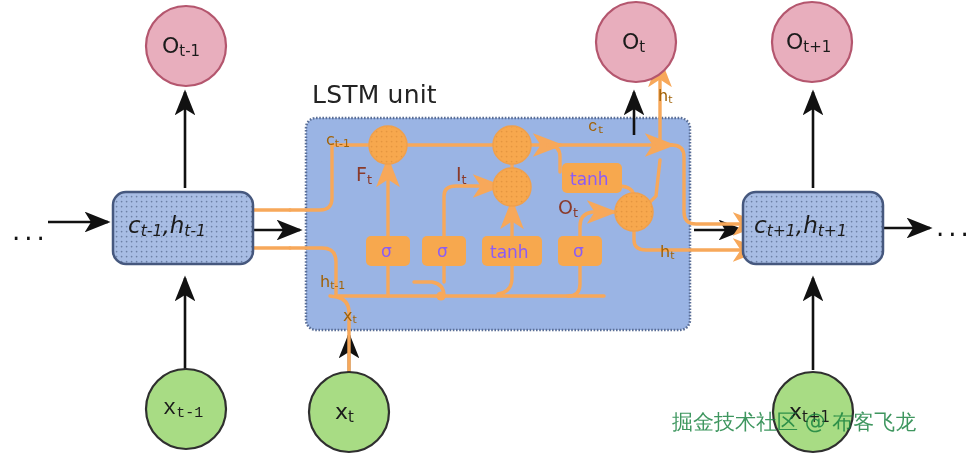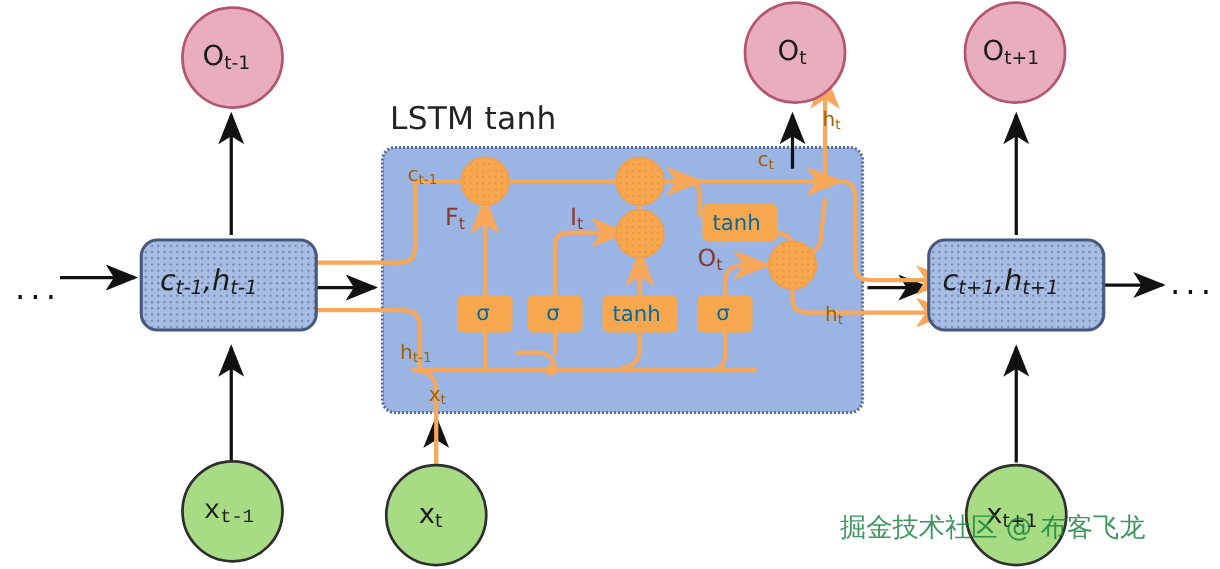--- a/index.html
+++ b/index.html
@@ -4,21 +4,21 @@
 <style>
   html,body{margin:0;padding:0;background:#ffffff;}
   body{font-family:"DejaVu Sans","Liberation Sans",sans-serif;}
   #stage{position:relative;width:976px;height:455px;background:#ffffff;overflow:hidden;}
   #svgroot{position:absolute;left:0;top:0;width:976px;height:455px;}
   .txt{position:absolute;white-space:nowrap;}
   .sub{font-size:0.68em;vertical-align:-0.22em;}
   .title-lstm{font-size:25px;color:#232323;letter-spacing:0.2px;}
   .cellbox-label{font-size:23px;color:#1b1b1b;font-style:italic;}
   .circ-label{font-size:22px;color:#1b1b1b;}
-  .gate-label{font-size:17px;color:#0369a1;}
+  .gate-label{font-size:17px;color:#8b5cf6;}
   .orange-lab{font-size:16px;color:#a16207;}
   .darkred-lab{font-size:19px;color:#8a3a2a;}
   .dots{font-size:26px;color:#111;letter-spacing:4px;}
   .watermark{position:absolute;font-size:21px;color:#15803d;opacity:.82;
     font-family:"DejaVu Sans","Liberation Sans",sans-serif;white-space:nowrap;}
 </style>
 </head>
 <body>
 
 <div id="stage">
@@ -147,21 +147,21 @@
       <circle cx="812" cy="42" r="40" fill="#e8aebd" stroke="#b4566e" stroke-width="2.2"></circle>
     </g>
 
     <g>
       <circle cx="186" cy="409" r="40" fill="#a8dc84" stroke="#2f2f2f" stroke-width="2.2"></circle>
       <circle cx="349" cy="412" r="40" fill="#a8dc84" stroke="#2f2f2f" stroke-width="2.2"></circle>
       <circle cx="813" cy="412" r="40" fill="#a8dc84" stroke="#2f2f2f" stroke-width="2.2"></circle>
     </g>
   </svg>
 
-  <div class="txt title-lstm" style="left:312px;top:80px;">LSTM tanh</div>
+  <div class="txt title-lstm" style="left:312px;top:80px;">LSTM unit</div>
 
   <div class="txt dots" style="left:12px;top:216px;">...</div>
   <div class="txt dots" style="left:936px;top:212px;">...</div>
 
   <div class="txt cellbox-label" style="left:128px;top:212px;">
     <span>c</span><span class="sub">t-1</span><span>,</span><span>h</span><span class="sub">t-1</span>
   </div>
 
   <div class="txt cellbox-label" style="left:754px;top:212px;">
     <span>c</span><span class="sub">t+1</span><span>,</span><span>h</span><span class="sub">t+1</span>
@@ -199,21 +199,21 @@
   <div class="txt darkred-lab" style="left:456px;top:163px;">
     <span>I</span><span class="sub">t</span>
   </div>
   <div class="txt darkred-lab" style="left:558px;top:196px;">
     <span>O</span><span class="sub">t</span>
   </div>
 
   <div class="txt orange-lab" style="left:326px;top:130px;">
     <span>c</span><span class="sub">t-1</span>
   </div>
-  <div class="txt orange-lab" style="left:606px;top:118px;">
+  <div class="txt orange-lab" style="left:588px;top:118px;font-family:Liberation Mono, monospace;">
     <span>c</span><span class="sub">t</span>
   </div>
   <div class="txt orange-lab" style="left:320px;top:272px;">
     <span>h</span><span class="sub">t-1</span>
   </div>
   <div class="txt orange-lab" style="left:660px;top:242px;">
     <span>h</span><span class="sub">t</span>
   </div>
   <div class="txt orange-lab" style="left:658px;top:86px;">
     <span>h</span><span class="sub">t</span>

